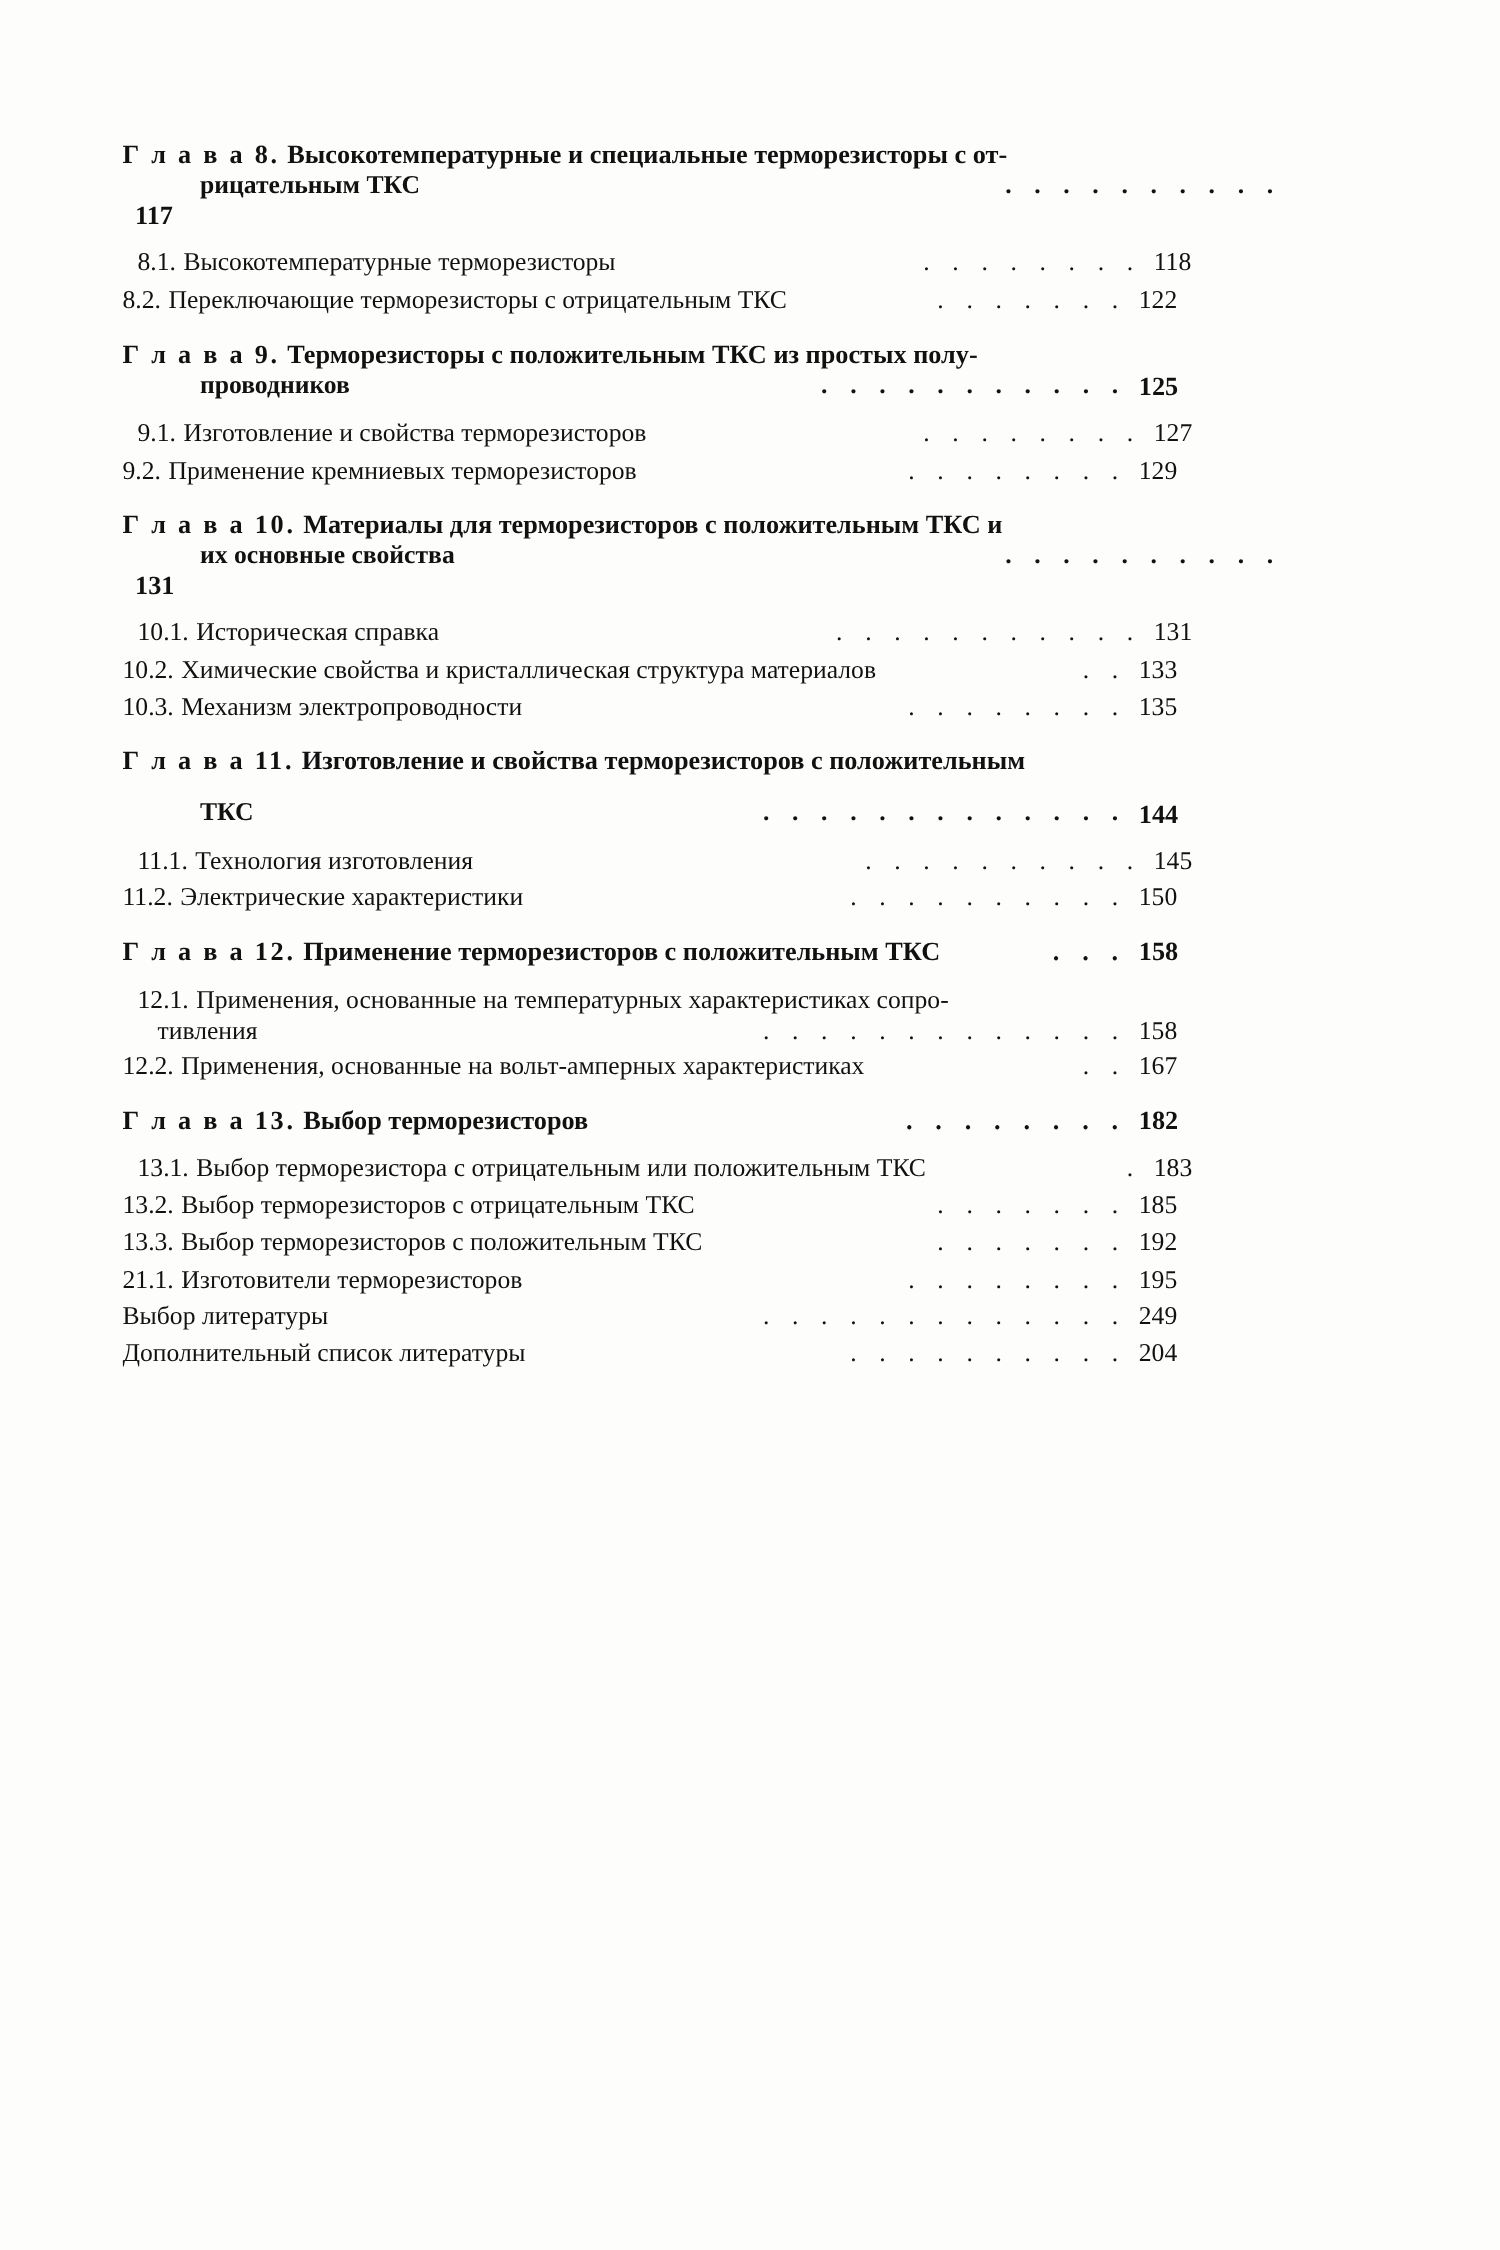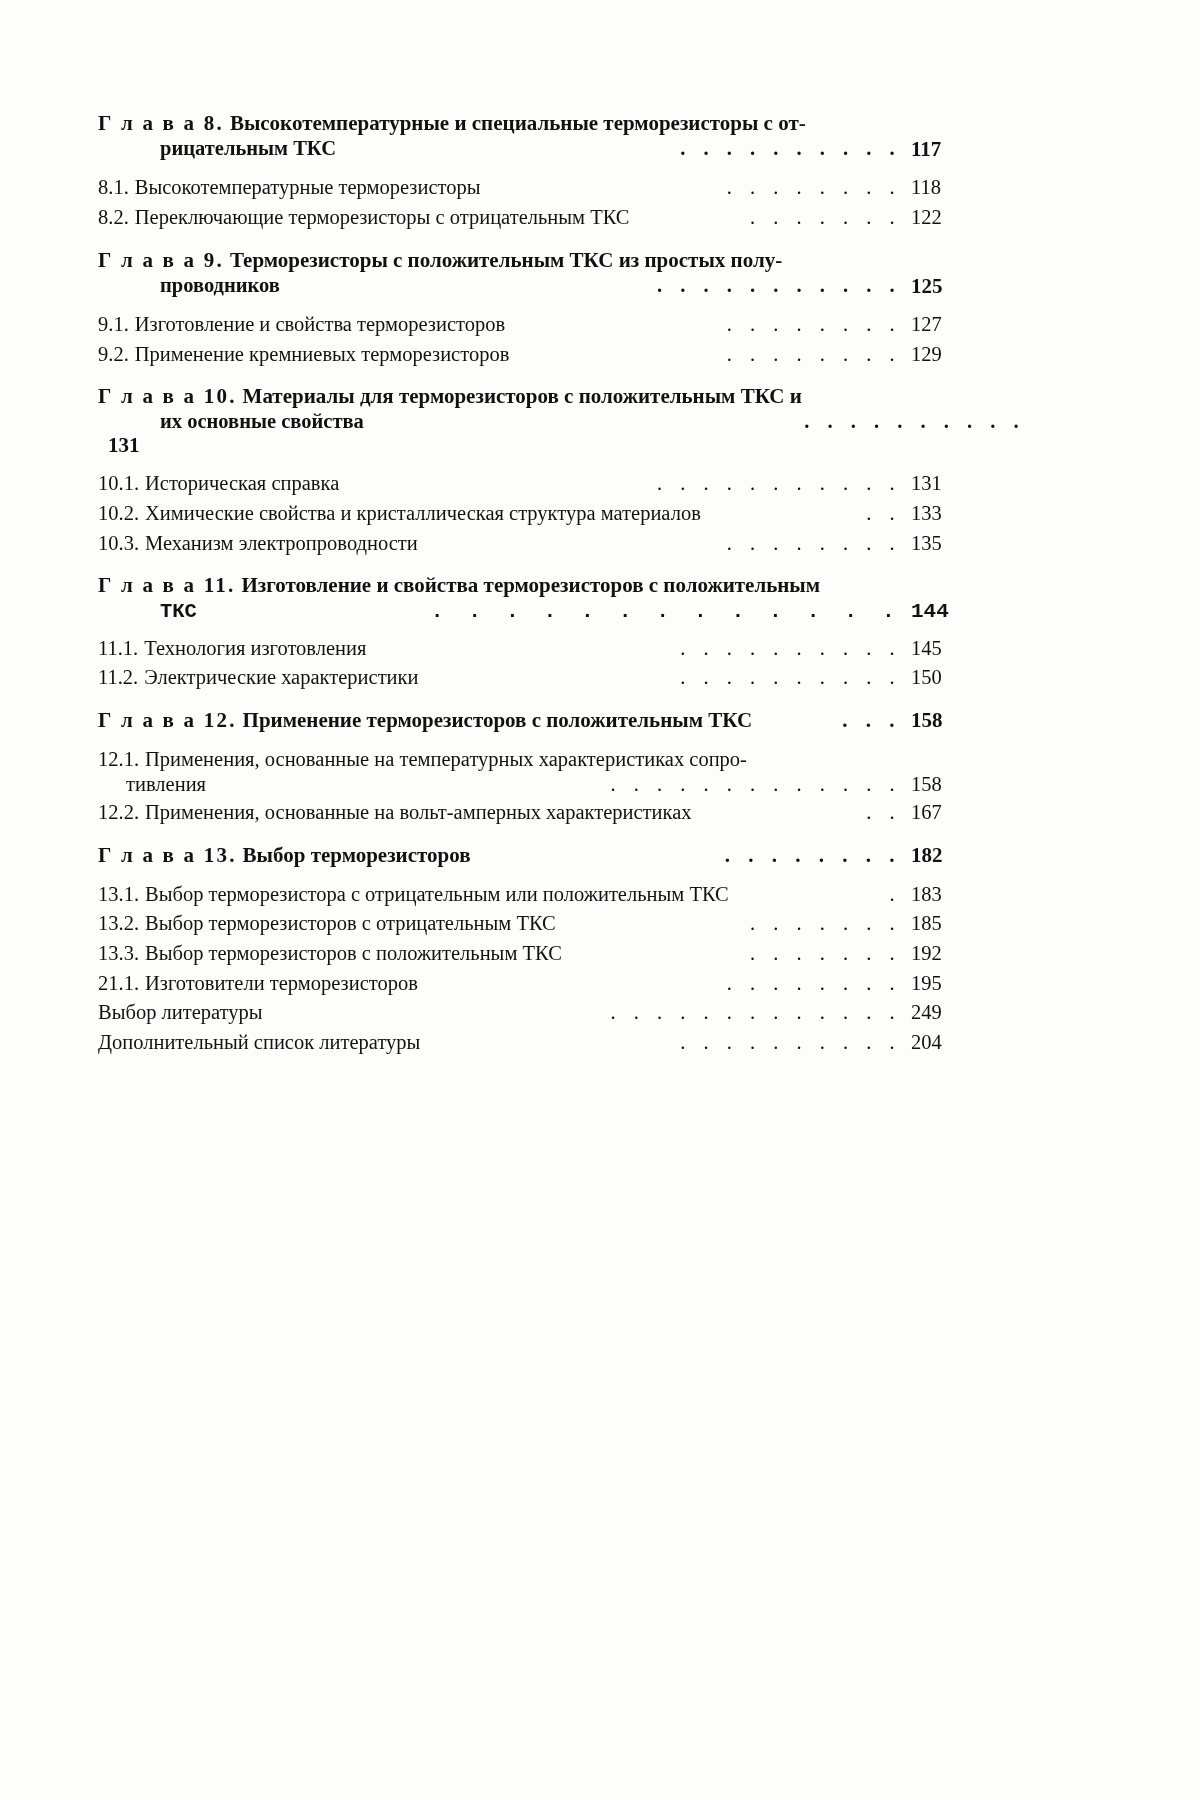--- a/index.html
+++ b/index.html
@@ -96,41 +96,41 @@
     width: 52px;
     padding-left: 10px;
   }
   .indent-chap {
     padding-left: 62px;
   }
   .indent-sec {
     padding-left: 28px;
     text-align: center;
   }
-  .gap-sm { margin-top: 12px; }
+  .gap-sm { margin-top: 12px; margin-left: 12px; }
   .justify-spread {
     display: flex;
     justify-content: space-between;
     width: 100%;
   }
   .justify-spread > span { white-space: nowrap; }
 </style>
 </head>
 <body>
 
 <div class="page">
   <div class="toc">
 
     <div class="entry chapter" style="margin-top:0;gap:40px;">
       <div class="left">
         <span class="chap-label">Г л а в а  8.</span><span class="chap-title">Высокотемпературные  и  специальные  терморезисторы  с  от-</span>
       </div>
       <div class="page-num">&nbsp;</div>
     </div>
-    <div class="cont-line chapter" style="margin-top:0;">
+    <div class="cont-line chapter" style="margin-top:0;flex-direction:column;">
       <div class="left indent-chap justify-spread">
         <span>рицательным ТКС</span>
         <span class="dots">. . . . . . . . . .</span>
       </div>
       <div class="page-num">117</div>
     </div>
 
     <div class="entry section gap-sm">
       <div class="left justify-spread">
         <span><span class="num">8.1.</span><span>Высокотемпературные терморезисторы</span></span>
@@ -214,21 +214,21 @@
       </div>
       <div class="page-num">135</div>
     </div>
 
     <div class="entry chapter">
       <div class="left">
         <span class="chap-label">Г л а в а  11.</span><span class="chap-title">Изготовление  и  свойства  терморезисторов  с  положительным</span>
       </div>
       <div class="page-num">&nbsp;</div>
     </div>
-    <div class="cont-line chapter" style="margin-top:0;font-family:Liberation Mono, monospace;">
+    <div class="cont-line chapter" style="margin-top:16px;">
       <div class="left indent-chap justify-spread">
         <span>ТКС</span>
         <span class="dots">. . . . . . . . . . . . .</span>
       </div>
       <div class="page-num">144</div>
     </div>
 
     <div class="entry section gap-sm">
       <div class="left justify-spread">
         <span><span class="num">11.1.</span><span>Технология  изготовления</span></span>

